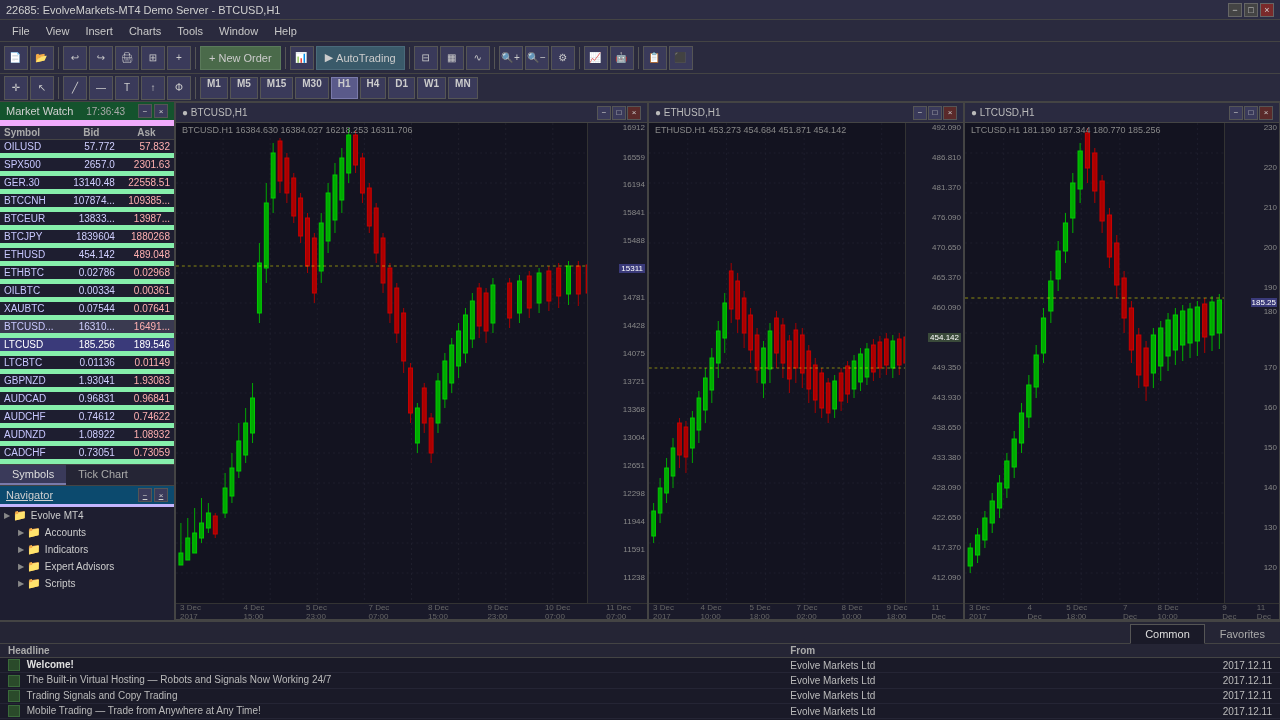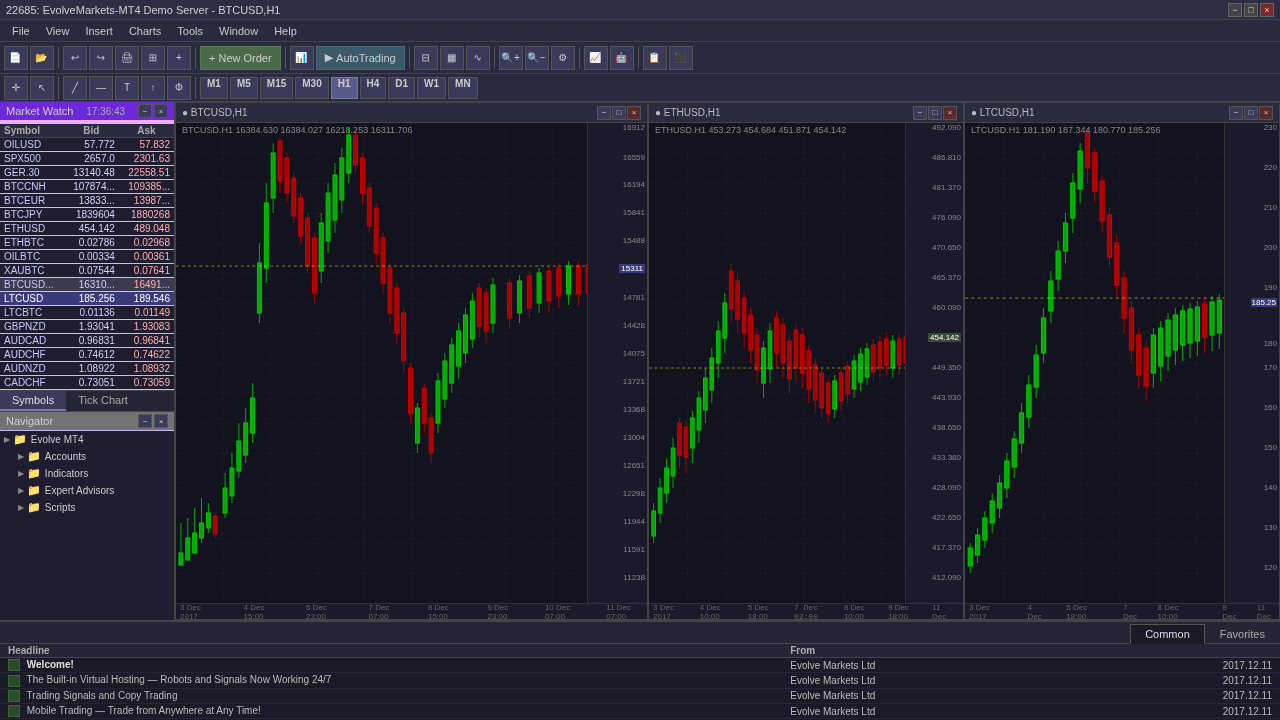--- a/index.html
+++ b/index.html
@@ -28,41 +28,41 @@
     .period-btn.active { background: #5a5a8a; border-color: #7a7aaa; }
     
     
     #main-area { display: flex; height: calc(720px - 20px - 22px - 32px - 28px - 100px); }
     
     
     #left-panel { width: 175px; background: #1e1e30; border-right: 1px solid #444; display: flex; flex-direction: column; }
     
     
     #market-watch { flex: 0 0 auto; }
-    #mw-header { background: #6d28d9; padding: 2px 6px; display: flex; align-items: center; justify-content: space-between; border-bottom: 4px solid #f0abfc; color: #d0d0d0; font-size: 11px; }
+    #mw-header { background: #14532d; padding: 2px 6px; display: flex; align-items: center; justify-content: space-between; border-bottom: 6px solid #f0abfc; color: #d0d0d0; font-size: 11px; }
     #mw-time { font-size: 10px; color: #aaa; }
     #mw-table { width: 100%; border-collapse: collapse; }
     #mw-table th { background: #2a2a3e; padding: 1px 4px; text-align: left; color: #aaa; font-size: 10px; border-bottom: 1px solid #444; }
     #mw-table th:nth-child(2), #mw-table th:nth-child(3) { text-align: center; }
-    #mw-table td { padding: 1px 4px; font-size: 10px; border-bottom: 1px solid #86efac; }
+    #mw-table td { padding: 1px 4px; font-size: 10px; border-bottom: 5px solid #86efac; }
     #mw-table td:nth-child(2), #mw-table td:nth-child(3) { text-align: right; }
     .row-selected { background: #3a3a7a !important; color: #ffffff; }
     .row-selected td { color: #ffffff; }
     .bid-color { color: #d0d0ff; }
     .ask-color { color: #ffb0b0; }
     .symbol-name { color: #c8c8ff; }
     
     
     #mw-tabs { display: flex; background: #252535; border-top: 1px solid #444; border-bottom: 1px solid #444; }
     .mw-tab { padding: 3px 12px; cursor: pointer; font-size: 11px; color: #aaa; }
     .mw-tab.active { background: #3a3a5a; color: #ddd; border-bottom: 2px solid #7a7aaa; }
     
     
     #navigator { flex: 1; overflow-y: auto; }
-    #nav-header { background: #737373; padding: 2px 6px; display: flex; align-items: center; justify-content: space-between; border-bottom: 1px solid #c4b5fd; color: #d0d0d0; font-size: 11px; }
+    #nav-header { background: #0c4a6e; padding: 2px 6px; display: flex; align-items: center; justify-content: space-between; border-bottom: 3px solid #c4b5fd; color: #d0d0d0; font-size: 11px; text-decoration: underline; }
     .nav-item { display: flex; align-items: center; padding: 2px 4px; cursor: pointer; }
     
     
     #charts-area { flex: 1; display: flex; background: #1a1a2a; }
     
     .chart-window { flex: 1; border: 1px solid #444; background: #131320; display: flex; flex-direction: column; position: relative; }
     .chart-titlebar { background: #2a2a40; height: 20px; display: flex; align-items: center; padding: 0 6px; border-bottom: 1px solid #444; font-size: 10px; color: #bbb; justify-content: space-between; }
     .chart-titlebar-btns { display: flex; gap: 1px; }
     .chart-win-btn { width: 14px; height: 14px; background: #3a3a5a; border: 1px solid #555; cursor: pointer; font-size: 8px; display: flex; align-items: center; justify-content: center; color: #ccc; }
     .chart-body { flex: 1; position: relative; overflow: hidden; }
@@ -694,21 +694,21 @@
           <div style="position:absolute;top:360px;right:2px;">428.090</div>
           <div style="position:absolute;top:390px;right:2px;">422.650</div>
           <div style="position:absolute;top:420px;right:2px;">417.370</div>
           <div style="position:absolute;top:450px;right:2px;">412.090</div>
         </div>
       </div>
       <div class="time-axis" style="font-size:8px;color:#666;padding-left:4px;overflow:hidden;">
         <span style="margin-right:22px;">3 Dec 2017</span>
         <span style="margin-right:22px;">4 Dec 10:00</span>
         <span style="margin-right:20px;">5 Dec 18:00</span>
-        <span style="margin-right:18px;font-family:Liberation Mono, monospace;">7 Dec 02:00</span>
+        <span style="margin-right:18px;">7 Dec 02:00</span>
         <span style="margin-right:18px;">8 Dec 10:00</span>
         <span style="margin-right:18px;">9 Dec 18:00</span>
         <span style="margin-right:16px;">11 Dec</span>
       </div>
     </div>
 
     <div class="chart-window">
       <div class="chart-titlebar">
         <span>● LTCUSD,H1</span>
         <div class="chart-titlebar-btns">
@@ -836,21 +836,21 @@
           <rect x="270" y="169" width="30" height="12" fill="#3a3a7a" stroke="#5555aa"></rect>
           <text x="285" y="178" fill="#ffffff" font-size="8" text-anchor="middle">185.25</text>
         </svg>
         <div style="position:absolute;top:0;right:0;width:55px;height:100%;background:#1a1a2a;border-left:1px solid #333;font-size:8px;color:#888;">
           <div style="position:absolute;top:0;right:2px;">230</div>
           <div style="position:absolute;top:40px;right:2px;">220</div>
           <div style="position:absolute;top:80px;right:2px;">210</div>
           <div style="position:absolute;top:120px;right:2px;">200</div>
           <div style="position:absolute;top:160px;right:2px;">190</div>
           <div style="position:absolute;top:175px;right:2px;color:#fff;background:#3a3a7a;padding:0 1px;">185.25</div>
-          <div style="position:absolute;top:216px;right:2px;">180</div>
+          <div style="position:absolute;top:184px;right:2px;">180</div>
           <div style="position:absolute;top:240px;right:2px;">170</div>
           <div style="position:absolute;top:280px;right:2px;">160</div>
           <div style="position:absolute;top:320px;right:2px;">150</div>
           <div style="position:absolute;top:360px;right:2px;">140</div>
           <div style="position:absolute;top:400px;right:2px;">130</div>
           <div style="position:absolute;top:440px;right:2px;">120</div>
         </div>
       </div>
       <div class="time-axis" style="font-size:8px;color:#666;padding-left:4px;overflow:hidden;">
         <span style="margin-right:22px;">3 Dec 2017</span>

